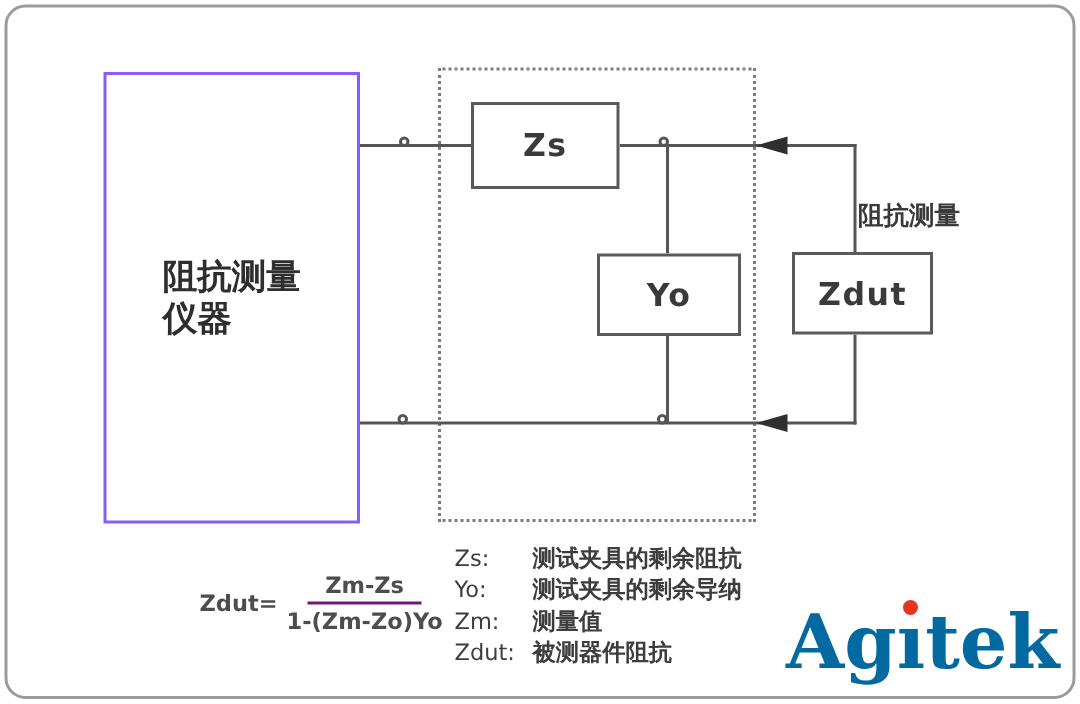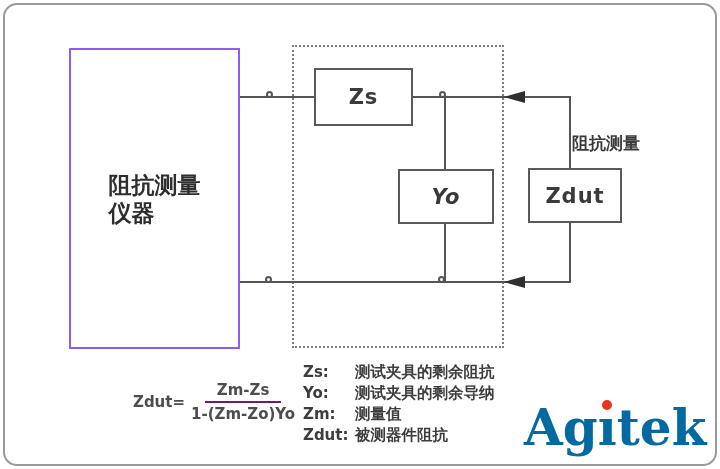--- a/index.html
+++ b/index.html
@@ -19,21 +19,21 @@
     display: flex; align-items: center; justify-content: center;
     color: #333;
   }
   .instrument-box { left: 69px; top: 48px; width: 171px; height: 301px; border: 2px solid #8b5cf6; }
   .instrument-label { font-size: 23px; font-weight: bold; line-height: 28px; color: #2e2e2e; text-align: left; }
 
   .dashed-box { position: absolute; left: 292px; top: 45px; width: 212px; height: 303px; border: 2px dotted #7d7d7d; }
 
   .component-box { border: 2px solid #5a5a5a; font-size: 21px; font-weight: 600; color: #3a3a3a; letter-spacing: 1px; }
   .zs-box   { left: 314px; top: 68px;  width: 99px; height: 58px; }
-  .yo-box   { left: 398px; top: 169px; width: 96px; height: 55px; font-style: italic; }
+  .yo-box   { left: 398px; top: 169px; width: 96px; height: 55px; }
   .zdut-box { left: 528px; top: 168px; width: 94px; height: 55px; }
 
   .fixture-title {
     position: absolute; left: 292px; top: 19px; width: 212px;
     text-align: center; font-size: 18px; font-weight: bold; color: #3a3a3a;
   }
   .dut-title {
     position: absolute; left: 572px; top: 132px;
     font-size: 17px; font-weight: bold; color: #3a3a3a;
   }
@@ -71,21 +71,21 @@
     display: flex; align-items: center;
     color: #4d4d4d; font-weight: 600; font-size: 15px; text-align: right;
   }
   .fraction { display: inline-flex; flex-direction: column; align-items: center; margin-left: 6px; }
   .fraction .num { padding: 0 12px 2px 12px; border-bottom: 2px solid #701a75; }
   .fraction .den { padding-top: 2px; }
 
   
   .legend { position: absolute; left: 303px; top: 362px; color: #3d3d3d; }
   .legend-row { display: flex; height: 20px; align-items: center; margin-bottom: 1px; }
-  .legend-term { width: 52px; font-size: 15px; font-weight: 700; }
+  .legend-term { width: 52px; font-size: 15px; font-weight: 400; }
   .legend-desc { font-size: 15.5px; font-weight: 700; }
 
   
   .logo {
     position: absolute; left: 524px; top: 399px;
     font-family: "DejaVu Serif", "Liberation Serif", serif;
     font-weight: bold; font-size: 50px; line-height: 58px;
     color: #0369a1; letter-spacing: 0px; white-space: nowrap;
   }
   .logo-i { position: relative; display: inline-block; }

